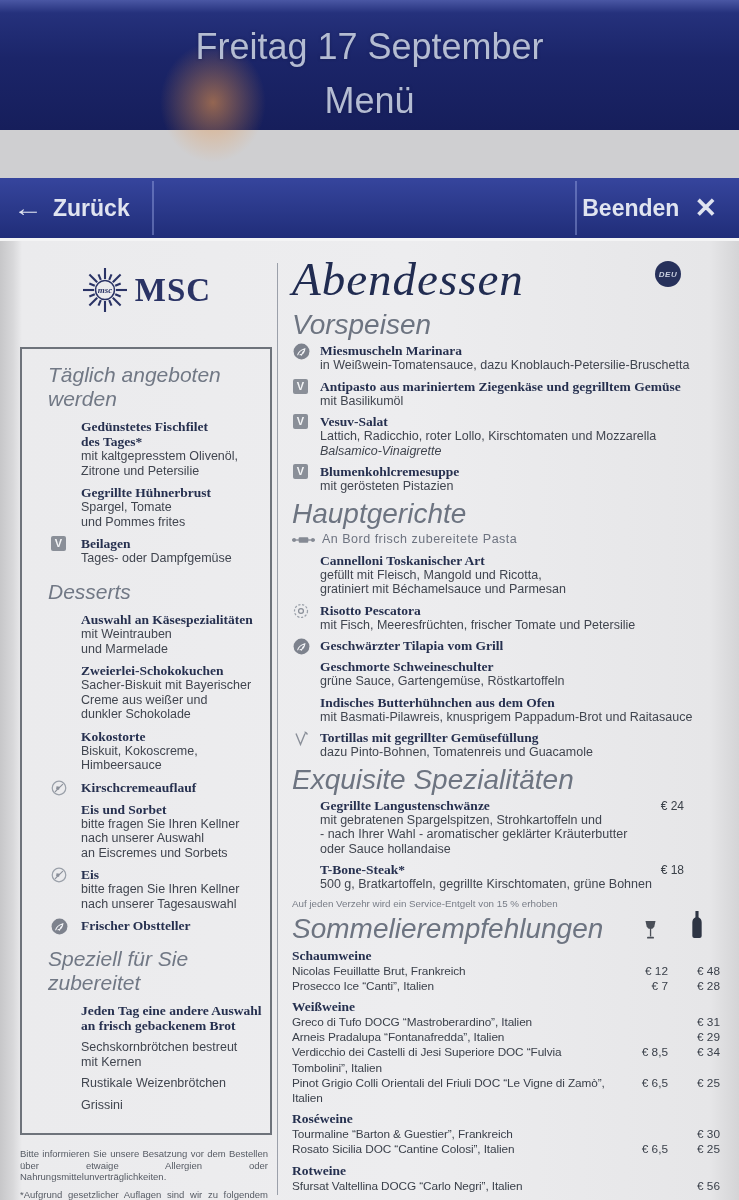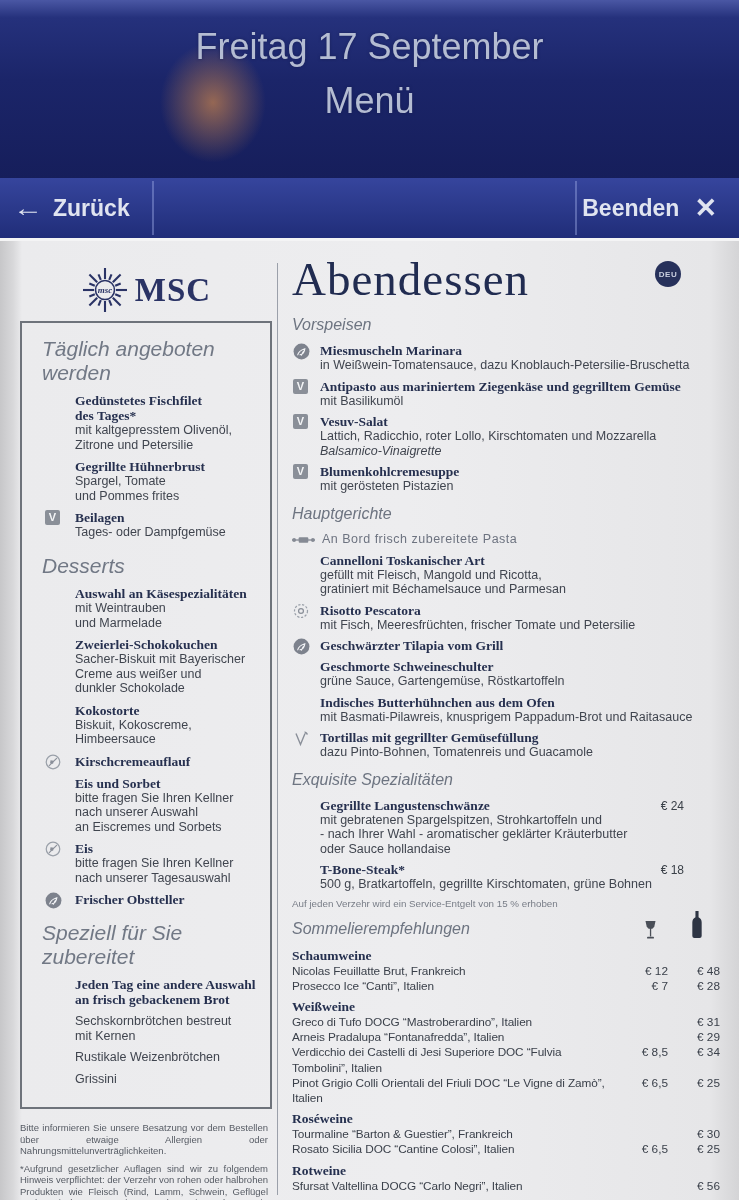--- a/index.html
+++ b/index.html
@@ -1,20 +1,20 @@
 <!DOCTYPE html>
 <html><head>
 <meta charset="utf-8">
 <style>
   html,body{margin:0;padding:0;}
   body{width:739px;height:1200px;overflow:hidden;position:relative;background:#cfcfd1;
        font-family:"Liberation Sans",sans-serif;-webkit-font-smoothing:antialiased;}
 
   
-  .hdr{position:absolute;top:0;left:0;width:739px;height:178px;
+  .hdr{position:absolute;top:0;left:0;width:739px;height:130px;
        background:linear-gradient(180deg,#4a57a4 0%,#25317c 10%,#1b2569 45%,#161e5b 100%);}
   .glow{position:absolute;left:158px;top:40px;width:110px;height:125px;border-radius:50%;
         background:radial-gradient(ellipse at center,rgba(231,148,72,.6) 0%,rgba(231,148,72,0) 68%);}
   .hdr-title{position:relative;text-align:center;padding-top:20px;color:#b4bcd2;
              font-size:36px;line-height:1.5;text-shadow:0 0 3px rgba(20,25,70,.6);}
 
   
   .nav{position:absolute;top:178px;left:0;width:739px;height:60px;
        background:linear-gradient(180deg,#36459d 0%,#2a3889 55%,#202d79 100%);
        color:#e0e4f0;font-weight:bold;font-size:23px;}
@@ -29,21 +29,21 @@
 
   
   .page{position:absolute;top:238px;left:0;width:739px;height:962px;
         background:linear-gradient(90deg,#c7c7c9 0px,#d8d8da 13px,#ebebed 22px,#ededef 55%,#e6e6e8 96%,#d4d4d6 100%);
         border-top:3px solid #f4f4f5;}
 
   
   .left-col{position:absolute;left:20px;top:18px;width:252px;}
   .brand{display:flex;align-items:center;justify-content:center;gap:6px;height:62px;}
   .brand-txt{font-family:"Liberation Serif",serif;font-weight:bold;font-size:33px;color:#2a3365;letter-spacing:1px;}
-  .daily-box{margin-top:0;border:2px solid #6e737b;padding:8px 8px 14px 20px;}
+  .daily-box{margin-top:26px;border:2px solid #6e737b;padding:8px 8px 14px 26px;}
   .group-header{font-style:italic;font-size:21px;line-height:1.12;color:#717885;margin:6px 0 9px;}
   .gh-later{margin-top:14px;}
 
   .item{position:relative;margin-bottom:7px;}
   .l-item{padding-left:33px;}
   .r-item{padding-left:28px;margin-bottom:6px;}
   .item .mi{position:absolute;left:1px;top:0;}
   .l-item .mi{left:3px;}
   .item-title{font-family:"Liberation Serif",serif;font-weight:bold;color:#26304f;
               font-size:13.5px;line-height:15px;white-space:pre-line;}
@@ -52,27 +52,27 @@
   .price{position:absolute;left:346px;width:46px;top:1px;text-align:right;
          font-size:12px;color:#3a4048;font-family:"Liberation Sans",sans-serif;font-weight:normal;}
 
   .footnotes{margin-top:13px;padding-right:2px;width:248px;}
   .footnote{font-size:9.5px;line-height:11.5px;color:#565b64;text-align:justify;margin-bottom:6px;}
 
   .vdiv{position:absolute;left:277px;top:22px;height:932px;width:1px;background:#9ba0aa;}
 
   
   .right-col{position:absolute;left:292px;top:14px;width:434px;}
-  .title-row{position:relative;height:50px;margin-bottom:2px;}
+  .title-row{position:relative;height:50px;margin-bottom:2px;font-style:italic;}
   .title-row h1{margin:0;font-family:"Liberation Serif",serif;font-weight:normal;font-size:47px;
                 line-height:48px;color:#212c51;letter-spacing:1px;}
   .deu{position:absolute;left:363px;top:6px;width:26px;height:26px;border-radius:50%;background:#27315b;
        color:#c9cfdf;font-size:8px;font-weight:bold;letter-spacing:.5px;display:flex;
        align-items:center;justify-content:center;cursor:pointer;}
-  .sec-header{font-style:italic;font-size:16px;line-height:24px;color:#6d7481;margin:8px 0 6px;position:relative;}
+  .sec-header{font-style:italic;font-size:28px;line-height:24px;color:#6d7481;margin:8px 0 6px;position:relative;}
   .pasta-note{position:relative;padding-left:30px;font-size:12.5px;line-height:15px;color:#6d7380;
               letter-spacing:.5px;margin-bottom:6px;}
   .pasta-note .mi{position:absolute;left:0;top:3px;}
   .sec-footer{font-size:9.8px;color:#787d87;margin:1px 0 5px;}
 
   .wine-icons .wgi{position:absolute;left:352px;top:3px;}
   .wine-icons .wbi{position:absolute;left:400px;top:-6px;}
   .wine-group-name{font-family:"Liberation Serif",serif;font-weight:bold;font-size:13.5px;
                    line-height:17px;color:#25304f;margin-top:4px;}
   .wine-row{position:relative;font-size:11.8px;line-height:15.2px;color:#3b414b;

